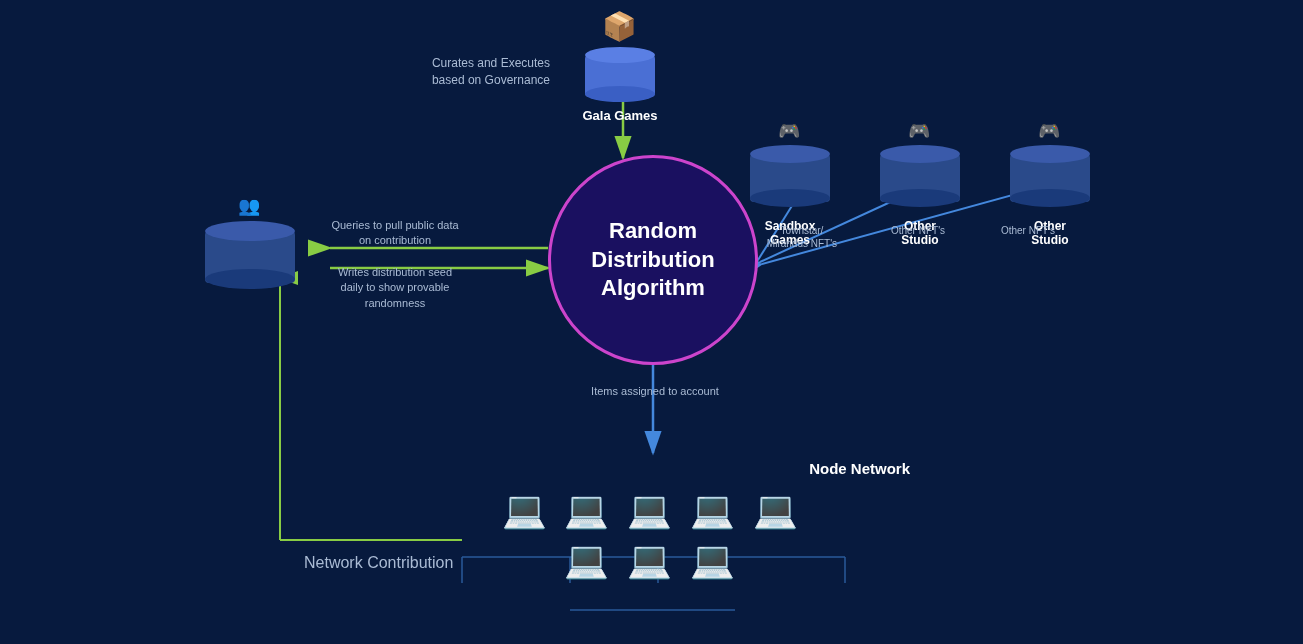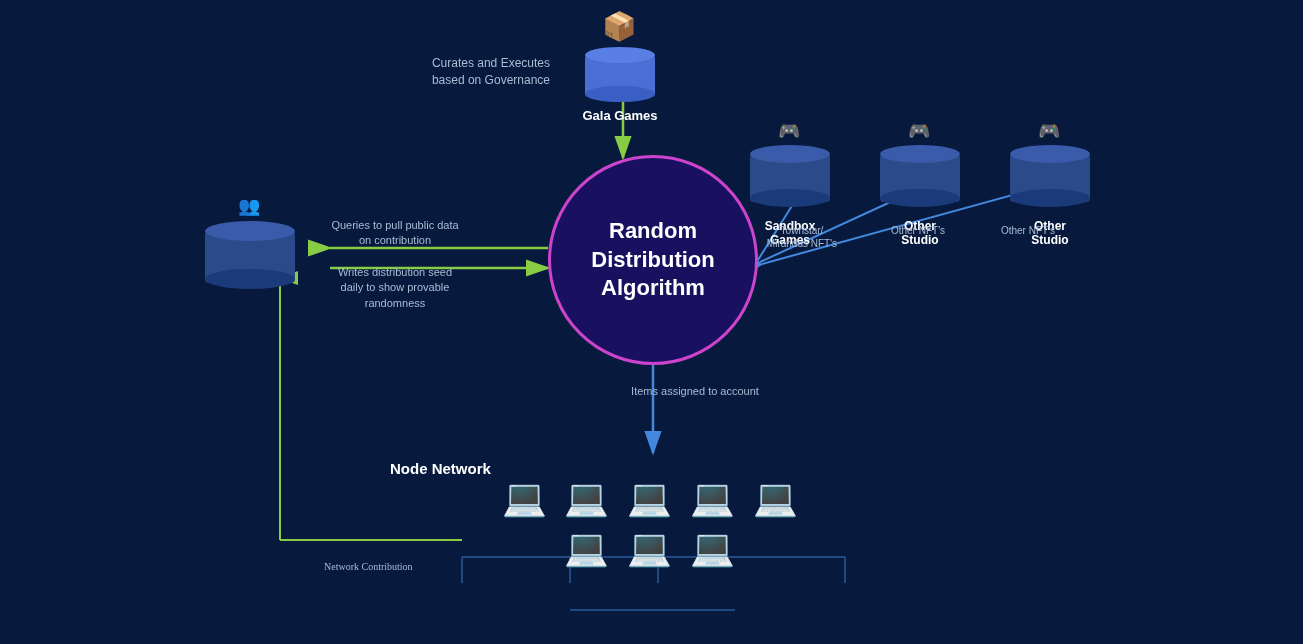--- a/index.html
+++ b/index.html
@@ -204,45 +204,45 @@
     .node-network-section {
       position: absolute;
       top: 460px;
       left: 390px;
       width: 520px;
     }
     .node-network-label {
       color: white;
       font-size: 15px;
       font-weight: bold;
-      text-align: left;
+      text-align: right;
+      margin-bottom: 12px;
     }
     .nodes-row {
       display: flex;
       justify-content: center;
       gap: 18px;
       margin-bottom: 0;
     }
     .node-item {
       display: flex;
       flex-direction: column;
       align-items: center;
     }
     .laptop-icon {
       font-size: 36px;
       color: #4a7fd4;
     }
 
     .network-contribution-label {
       position: absolute;
       color: #aabbd4;
-      font-size: 10px;
+      font-size: 16px;
       bottom: 72px;
-      left: 324px;
-      font-family: Liberation Serif, serif;
+      left: 304px;
     }
 
     
     .townstar-label {
       position: absolute;
       top: 224px;
       left: 762px;
       color: #aabbd4;
       font-size: 10px;
       text-align: center;
@@ -269,21 +269,20 @@
     }
 
     .items-assigned-label {
       position: absolute;
       top: 385px;
       left: 585px;
       color: #aabbd4;
       font-size: 11px;
       text-align: center;
       width: 140px;
-      margin-left: 40px;
     }
     .queries-label {
       position: absolute;
       top: 218px;
       left: 330px;
       color: #aabbd4;
       font-size: 11px;
       text-align: center;
       width: 130px;
       line-height: 1.4;

